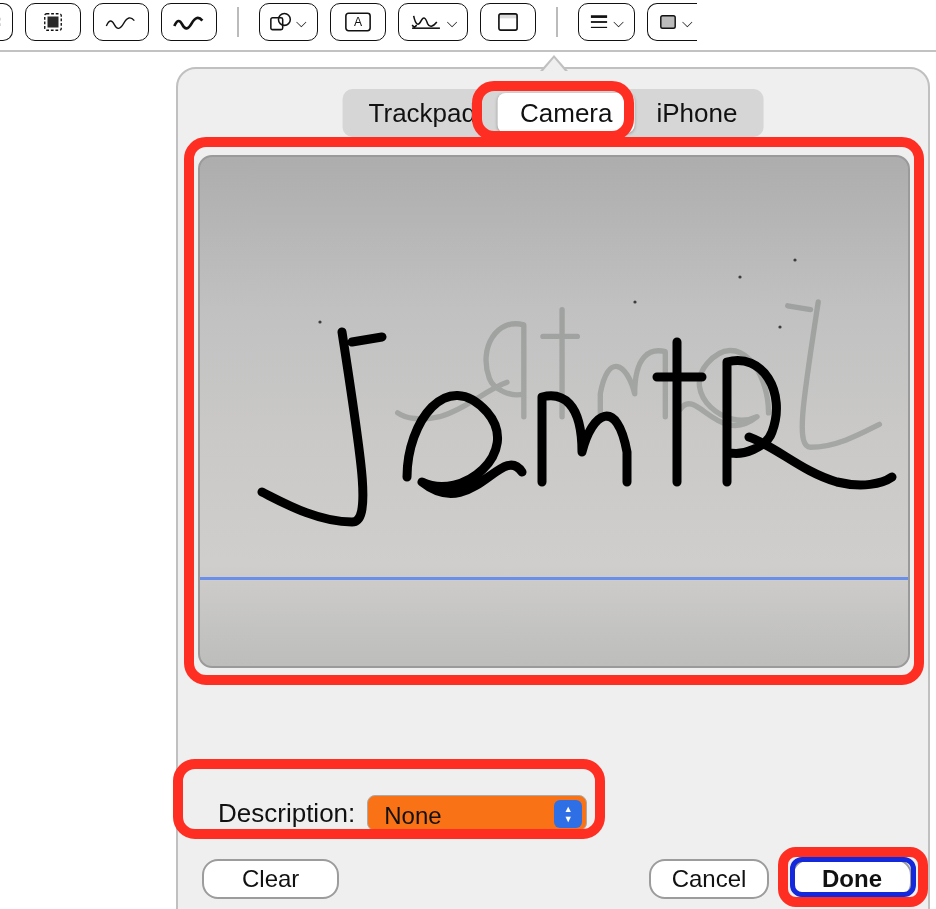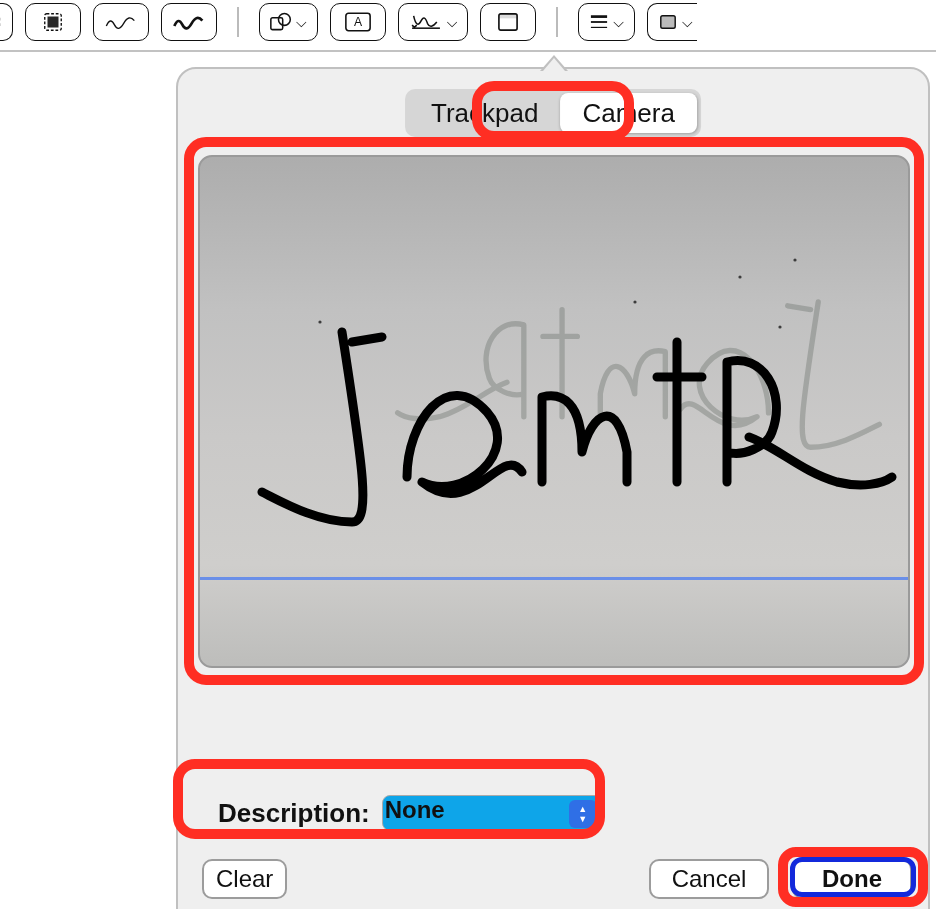--- a/index.html
+++ b/index.html
@@ -201,31 +201,30 @@
   
   .desc-row {
     position: absolute;
     left: 40px;
     top: 726px;
     display: flex;
     align-items: center;
     gap: 12px;
     font-size: 26px;
     color: #111;
-    font-weight: bold;
   }
   .select {
     width: 220px;
     height: 36px;
-    background: #0ea5e9;
+    background: #f97316;
     border: 1px solid #aaa;
     border-radius: 8px;
     display: flex;
-    align-items: flex-start;
-    padding-left: 2px;
+    align-items: flex-end;
+    padding-left: 16px;
     position: relative;
   }
   .select .val { font-size: 24px; color: #111; }
   .select .stepper {
     position: absolute;
     right: 4px; top: 4px;
     width: 28px; height: 28px;
     background: #2f6fe6;
     border-radius: 6px;
     display: flex;
@@ -235,24 +234,24 @@
     gap: 1px;
   }
   .select .stepper span {
     color: #fff; font-size: 9px; line-height: 1;
   }
 
   
   .btn {
     position: absolute;
     height: 40px;
-    padding: 0 12px;
+    padding: 0 38px;
     background: #fff;
     border: 2px solid #9c9c9c;
-    border-radius: 10px;
+    border-radius: 16px;
     font-size: 24px;
     color: #111;
     display: flex;
     align-items: center;
     justify-content: center;
   }
   .btn-clear  { left: 24px;  top: 790px; }
   .btn-cancel { left: 471px; top: 790px; width: 120px; }
   .btn-done   { left: 614px; top: 790px; width: 120px; font-weight: 600; text-align: right; }
 
@@ -332,20 +331,21 @@
 </div>
 
 <div class="dialog-rule"></div>
 
 <div class="dialog">
   <div class="pointer"></div>
 
   <div class="seg">
     <div class="seg-item">Trackpad</div>
     <div class="seg-item sel">Camera</div>
+    <div class="seg-item">iPhone</div>
   </div>
 
   <div class="preview">
     <svg class="specks" width="712" height="513" style="position:absolute;left:0;top:0">
       <circle cx="120" cy="165" r="1.6"></circle>
         <circle cx="435" cy="145" r="1.6"></circle>
       <circle cx="540" cy="120" r="1.6"></circle>
         <circle cx="580" cy="170" r="1.6"></circle>
       <circle cx="595" cy="103" r="1.6"></circle>
     </svg>

